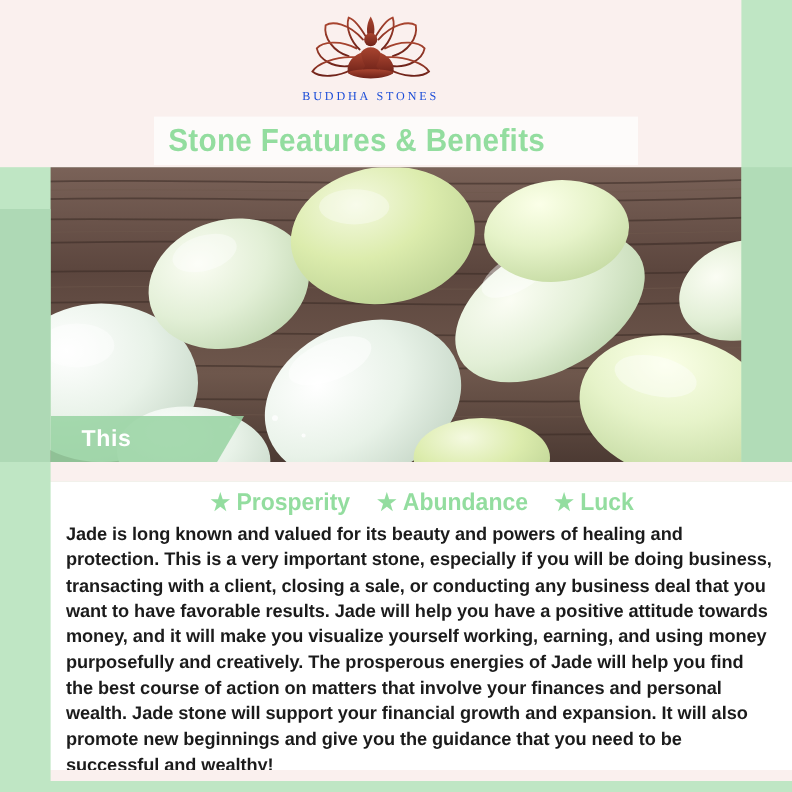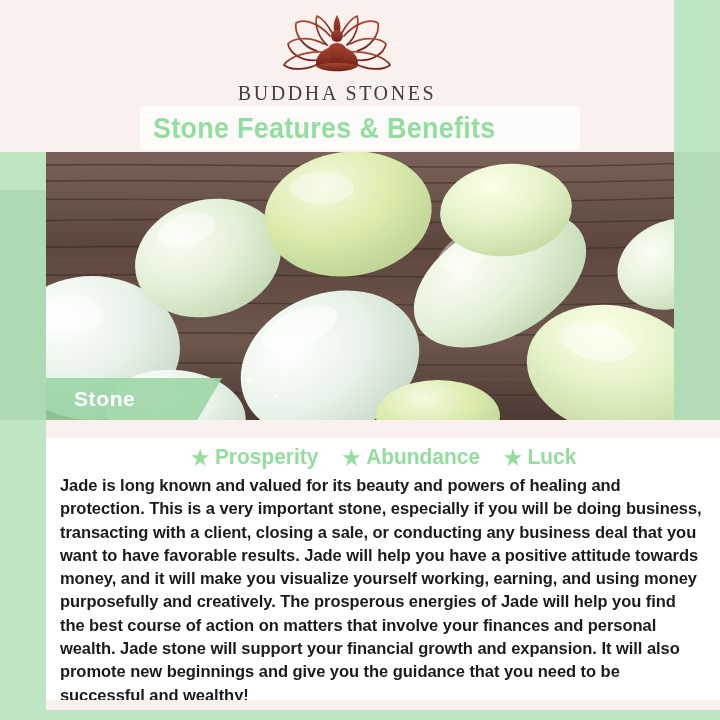--- a/index.html
+++ b/index.html
@@ -34,23 +34,23 @@
     background:#faf0ee; z-index:6;
   }
   .logo-wrap {
     position:absolute; left:0; right:0; top:14px;
     display:flex; flex-direction:column; align-items:center;
   }
   .logo-mark { width:126px; height:62px; display:block; }
   .logo-word {
     margin-top:6px;
     font-family:"Liberation Serif", serif;
-    font-size:20px; font-weight:400;
+    font-size:11px; font-weight:400;
     letter-spacing:2.6px;
-    color:#404040;
+    color:#1d4ed8;
     white-space:nowrap;
   }
 
   
   .title-band {
     position:absolute; left:140px; top:106px; width:440px; height:44px;
     background:#fdfbfa; z-index:7;
     display:flex; align-items:center; justify-content:flex-start;
   }
   .title-text {
@@ -274,21 +274,21 @@
         <circle cx="276" cy="244" r="1.8"></circle>
         <circle cx="210" cy="236" r="1.6"></circle>
       </g>
     </svg>
   </div>
 
   <div class="photo-rail-l"></div>
   <div class="photo-rail-r"></div>
 
   <div class="jade-banner">
-    <span class="jade-label">Stone</span>
+    <span class="jade-label">This</span>
   </div>
 
   <div class="pink-sep"></div>
 
   <div class="content-panel">
 
     <div class="benefits">
       <div class="benefit">
         <span class="star">★</span>
         <span>Prosperity</span>

